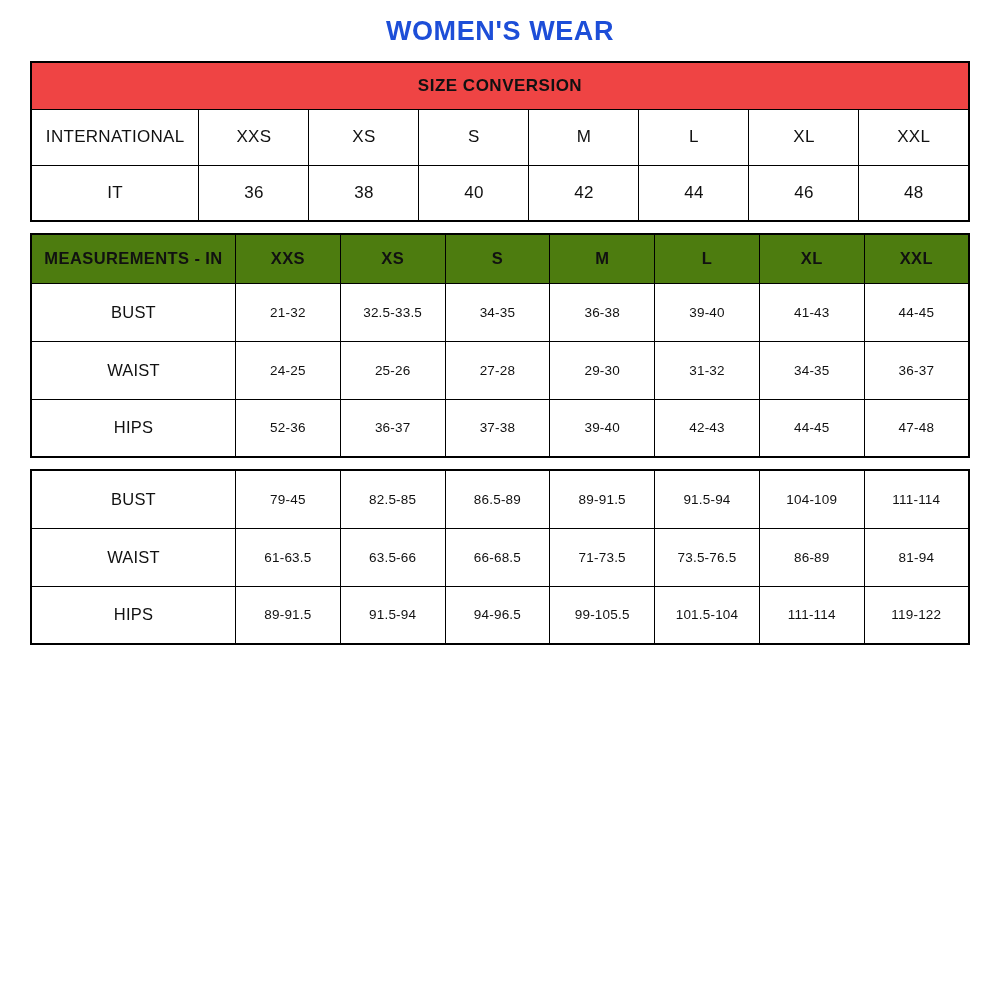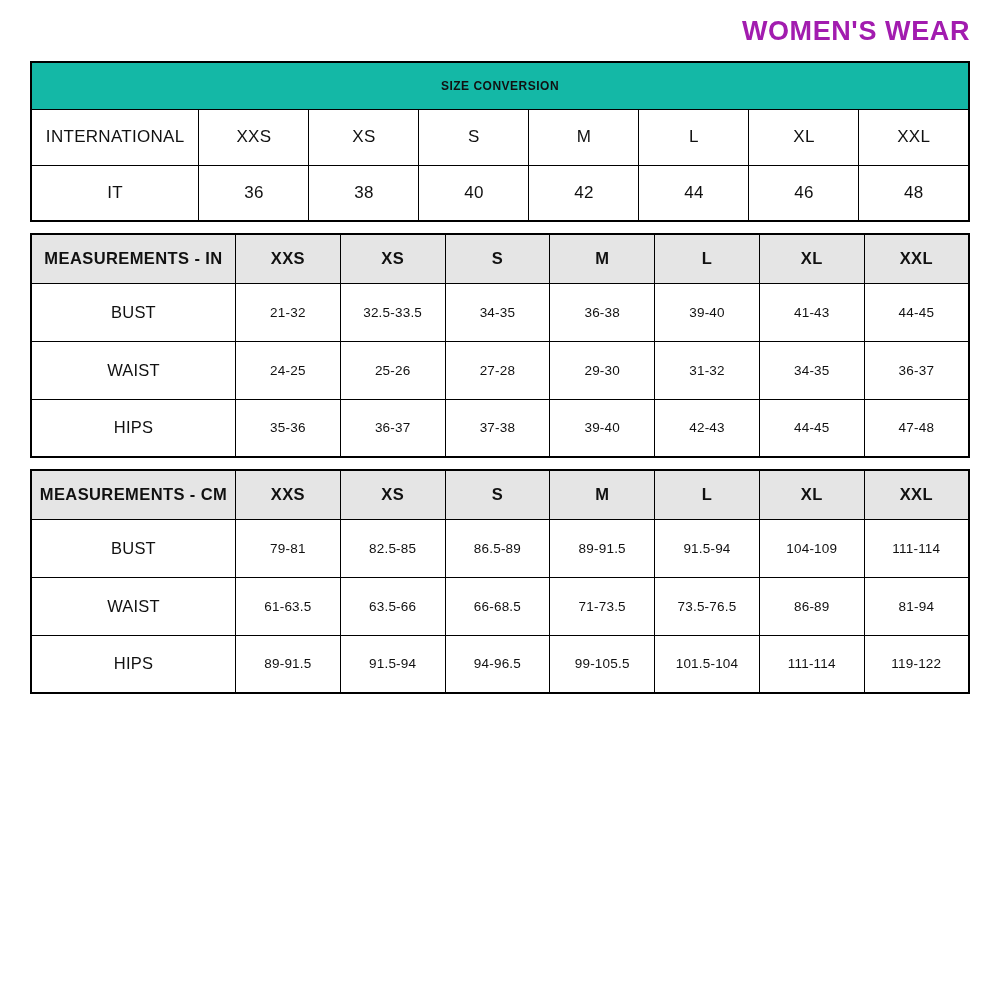--- a/index.html
+++ b/index.html
@@ -1,40 +1,40 @@
 <!DOCTYPE html>
 <html><head>
 <meta charset="utf-8">
 <style>
   * { box-sizing: border-box; }
   html, body { margin: 0; padding: 0; background: #ffffff; }
   body { font-family: "Liberation Sans", sans-serif; color: #111111; }
   .page { width: 1000px; height: 1000px; margin: 0 auto; padding: 10px 30px 14px; }
   .title {
-    text-align: right; font-size: 27px; font-weight: 700;
-    letter-spacing: 0.6px; margin: 6px 0 14px; color: #a21caf;
+    text-align: center; font-size: 27px; font-weight: 700;
+    letter-spacing: 0.6px; margin: 6px 0 14px; color: #1d4ed8;
   }
   table {
     width: 100%; border-collapse: collapse; table-layout: fixed;
     border: 2.5px solid #000; margin-bottom: 11px;
   }
   td {
     border: 1.5px solid #000; text-align: center; vertical-align: middle;
     padding: 0 4px; overflow: hidden; white-space: nowrap;
   }
   
   .conv td { height: 56px; font-size: 17px; letter-spacing: 0.3px; }
   .conv .banner {
-    height: 47px; background: #14b8a6; font-weight: 700; font-size: 12px;
+    height: 47px; background: #ef4444; font-weight: 700; font-size: 17px;
     letter-spacing: 0.5px;
   }
   
   .meas td { height: 58px; font-size: 13.5px; letter-spacing: 0.2px; }
   .meas .hdr td {
-    height: 49px; background: #e5e5e5; font-weight: 700; font-size: 16.5px;
+    height: 49px; background: #4d7c0f; font-weight: 700; font-size: 16.5px;
     letter-spacing: 0.4px;
   }
   .meas td.rl { font-size: 16.5px; }
 </style>
 </head>
 <body>
 
 <div class="page">
 
   <div class="title">WOMEN'S WEAR</div>
@@ -100,49 +100,39 @@
       <td>24-25</td>
       <td>25-26</td>
       <td>27-28</td>
       <td>29-30</td>
       <td>31-32</td>
       <td>34-35</td>
       <td>36-37</td>
     </tr>
     <tr>
       <td class="rl">HIPS</td>
-      <td>35-36</td>
+      <td>52-36</td>
       <td>36-37</td>
       <td>37-38</td>
       <td>39-40</td>
       <td>42-43</td>
       <td>44-45</td>
       <td>47-48</td>
     </tr>
   </tbody>
     </table>
 
   <table class="meas">
     <colgroup>
         <col style="width:21.8%">
       </colgroup>
     <tbody>
-        <tr class="hdr">
-      <td>MEASUREMENTS - CM</td>
-      <td>XXS</td>
-      <td>XS</td>
-      <td>S</td>
-      <td>M</td>
-      <td>L</td>
-      <td>XL</td>
-      <td>XXL</td>
-    </tr>
     <tr>
       <td class="rl">BUST</td>
-      <td>79-81</td>
+      <td>79-45</td>
       <td>82.5-85</td>
       <td>86.5-89</td>
       <td>89-91.5</td>
       <td>91.5-94</td>
       <td>104-109</td>
       <td>111-114</td>
     </tr>
     <tr>
       <td class="rl">WAIST</td>
       <td>61-63.5</td>

